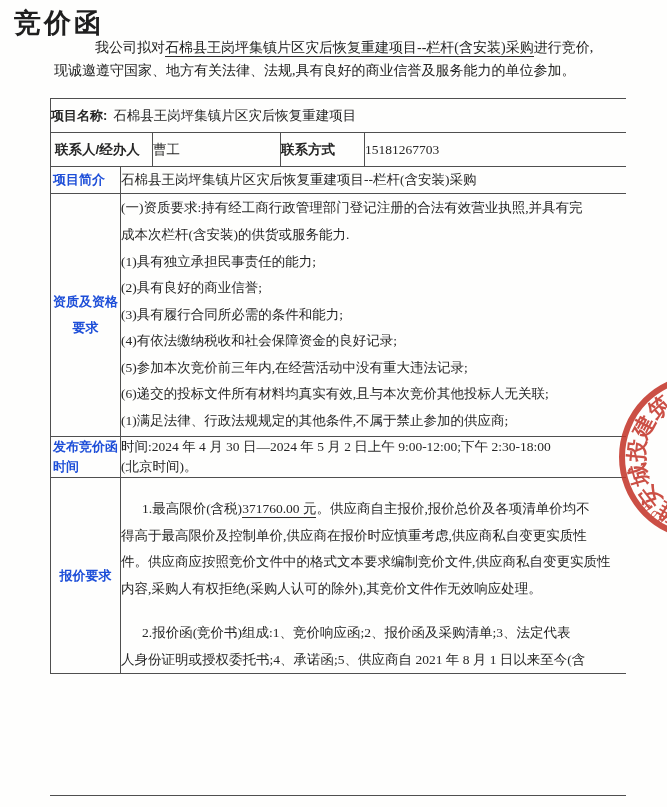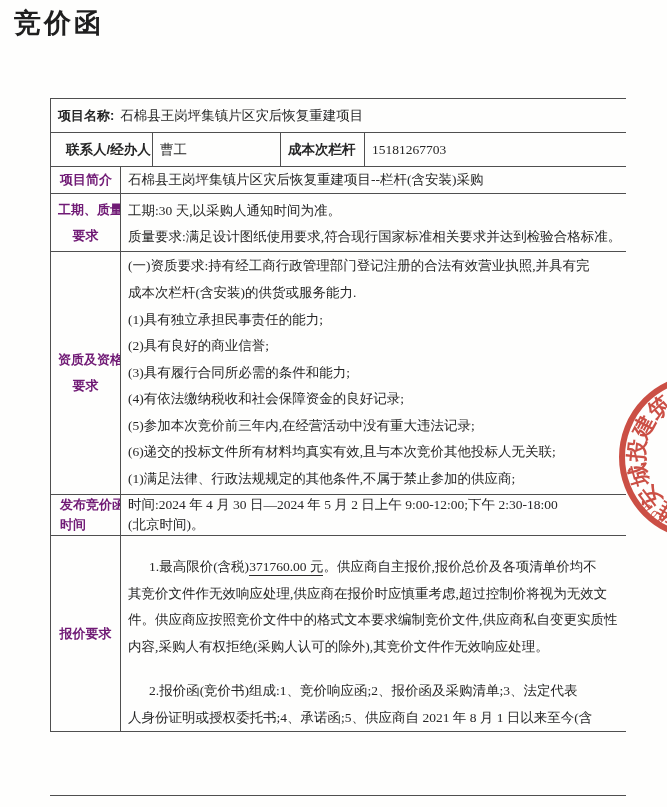--- a/index.html
+++ b/index.html
@@ -34,29 +34,29 @@
   .tbl-wrap{
     position:absolute;left:50px;top:98px;width:576px;height:697px;
     overflow:hidden;
     border-bottom:1px solid #4f4f4f;
   }
   table.doc{
     border-collapse:collapse;table-layout:fixed;width:576px;
   }
   table.doc td{
     border:1px solid #4f4f4f;
-    padding:0 7px;
+    padding:0 0;
     font-size:13.5px;
     color:#262626;
     vertical-align:middle;
     overflow:hidden;
   }
   .lbl{
     font-family:"Liberation Sans","DejaVu Sans",sans-serif;
-    font-weight:700;font-size:13px;color:#701a75;
+    font-weight:700;font-size:13px;color:#1d4ed8;
   }
   td.lblcell{padding:0 3px;}
   td.lblcell .lline{white-space:nowrap;line-height:26px;text-align:center;}
   td.lblcell .lline.left{text-align:left;padding-left:2px;}
   .inline-lbl{font-family:"Liberation Sans","DejaVu Sans",sans-serif;font-weight:700;font-size:13px;margin-right:6px;}
   .val{font-size:13.5px;}
   .nowrap{white-space:nowrap;}
 
   
   .sched-line{line-height:26px;white-space:nowrap;}
@@ -80,64 +80,58 @@
     opacity:.88;
   }
 </style>
 </head>
 <body>
 
 <div class="page">
 
   <div class="doc-title">竞价函</div>
 
+  <div class="intro">
+    <div class="l1"><span>我公司拟对</span><span class="u-seg">石棉县王岗坪集镇片区灾后恢复重建项目--栏杆(含安装)采购</span><span>进行竞价,</span></div>
+    <div class="l2">现诚邀遵守国家、地方有关法律、法规,具有良好的商业信誉及服务能力的单位参加。</div>
+  </div>
 
   <div class="tbl-wrap">
     <table class="doc">
       <colgroup>
         <col style="width:70px">
           <col style="width:32px">
           <col style="width:128px">
           <col style="width:84px">
           <col style="width:262px">
       </colgroup>
 
       <tbody>
           <tr style="height:34px">
         <td colspan="5" class="nowrap">
           <span class="inline-lbl">项目名称:</span><span class="val">石棉县王岗坪集镇片区灾后恢复重建项目</span>
         </td>
       </tr>
 
 
       <tr style="height:34px">
-        <td colspan="2" class="lbl nowrap" style="padding:0 15px">联系人/经办人</td>
+        <td colspan="2" class="lbl nowrap" style="padding:0 4px">联系人/经办人</td>
         <td class="val nowrap">曹工</td>
-        <td class="lbl nowrap">成本次栏杆</td>
+        <td class="lbl nowrap">联系方式</td>
         <td class="val nowrap">15181267703</td>
       </tr>
 
       <tr style="height:26px">
         <td class="lblcell">
               <div class="lbl lline left">项目简介</div>
             </td>
         <td colspan="4" class="val nowrap">石棉县王岗坪集镇片区灾后恢复重建项目--栏杆(含安装)采购</td>
       </tr>
 
 
-      <tr style="height:58px">
-        <td class="lblcell">
-          <div class="lbl lline">工期、质量</div>
-          <div class="lbl lline">要求</div>
-        </td>
-        <td colspan="4" style="vertical-align:top;padding-top:4px">
-          <div class="sched-line">工期:30 天,以采购人通知时间为准。</div>
-          <div class="sched-line">质量要求:满足设计图纸使用要求,符合现行国家标准相关要求并达到检验合格标准。</div>
-        </td>
-      </tr>
 
       <tr style="height:243px">
         <td class="lblcell">
           <div class="lbl lline">资质及资格</div>
           <div class="lbl lline">要求</div>
         </td>
         <td colspan="4" class="qualcell">
           <div class="qual-line">(一)资质要求:持有经工商行政管理部门登记注册的合法有效营业执照,并具有完</div>
           <div class="qual-line">成本次栏杆(含安装)的供货或服务能力.</div>
           <div class="qual-line">(1)具有独立承担民事责任的能力;</div>
@@ -160,21 +154,21 @@
           <div class="ann-line">(北京时间)。</div>
         </td>
       </tr>
 
       <tr style="height:165px">
         <td class="lblcell quot-lblcell">
           <div class="lbl lline">报价要求</div>
         </td>
         <td colspan="4" class="quotcell">
           <div class="quot-line indent"><span>1.最高限价(含税)</span><span class="u-seg">371760.00 元</span><span>。供应商自主报价,报价总价及各项清单价均不</span></div>
-          <div class="quot-line">其竞价文件作无效响应处理,供应商在报价时应慎重考虑,超过控制价将视为无效文</div>
+          <div class="quot-line">得高于最高限价及控制单价,供应商在报价时应慎重考虑,供应商私自变更实质性</div>
           <div class="quot-line">件。供应商应按照竞价文件中的格式文本要求编制竞价文件,供应商私自变更实质性</div>
           <div class="quot-line">内容,采购人有权拒绝(采购人认可的除外),其竞价文件作无效响应处理。</div>
           <div class="quot-line indent">2.报价函(竞价书)组成:1、竞价响应函;2、报价函及采购清单;3、法定代表</div>
           <div class="quot-line">人身份证明或授权委托书;4、承诺函;5、供应商自 2021 年 8 月 1 日以来至今(含</div>
         </td>
       </tr>
     </tbody>
       </table>
   </div>
 

